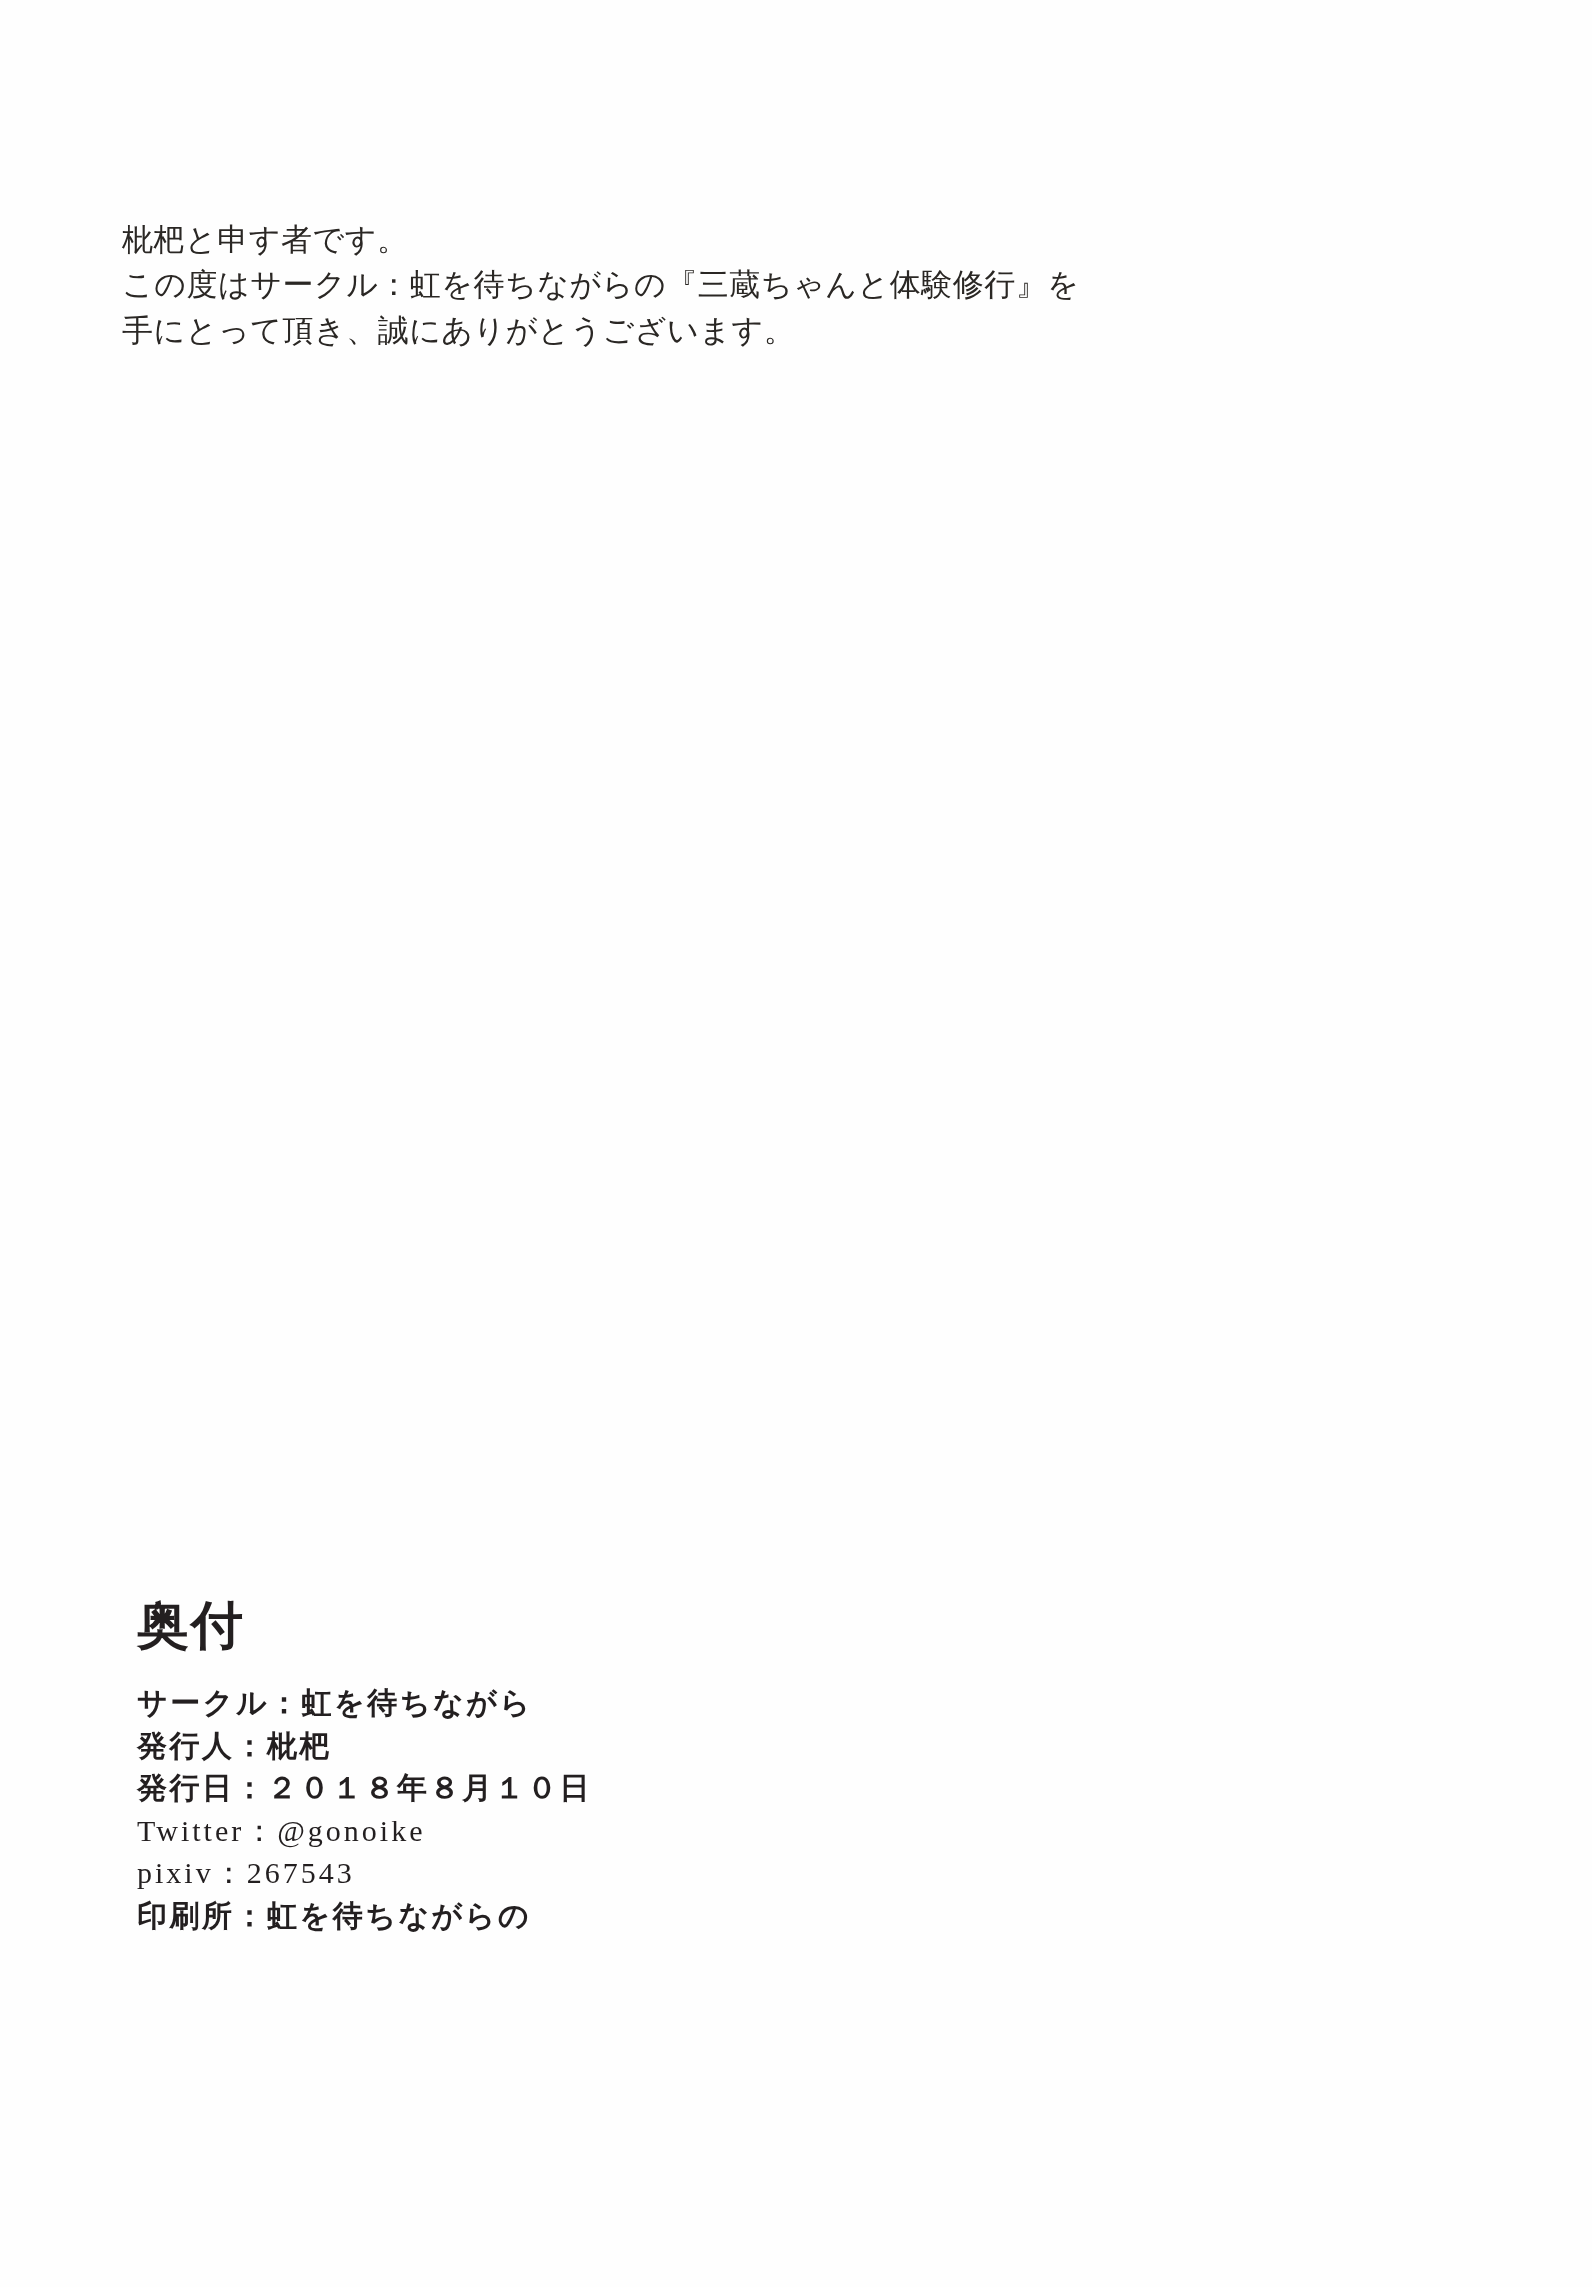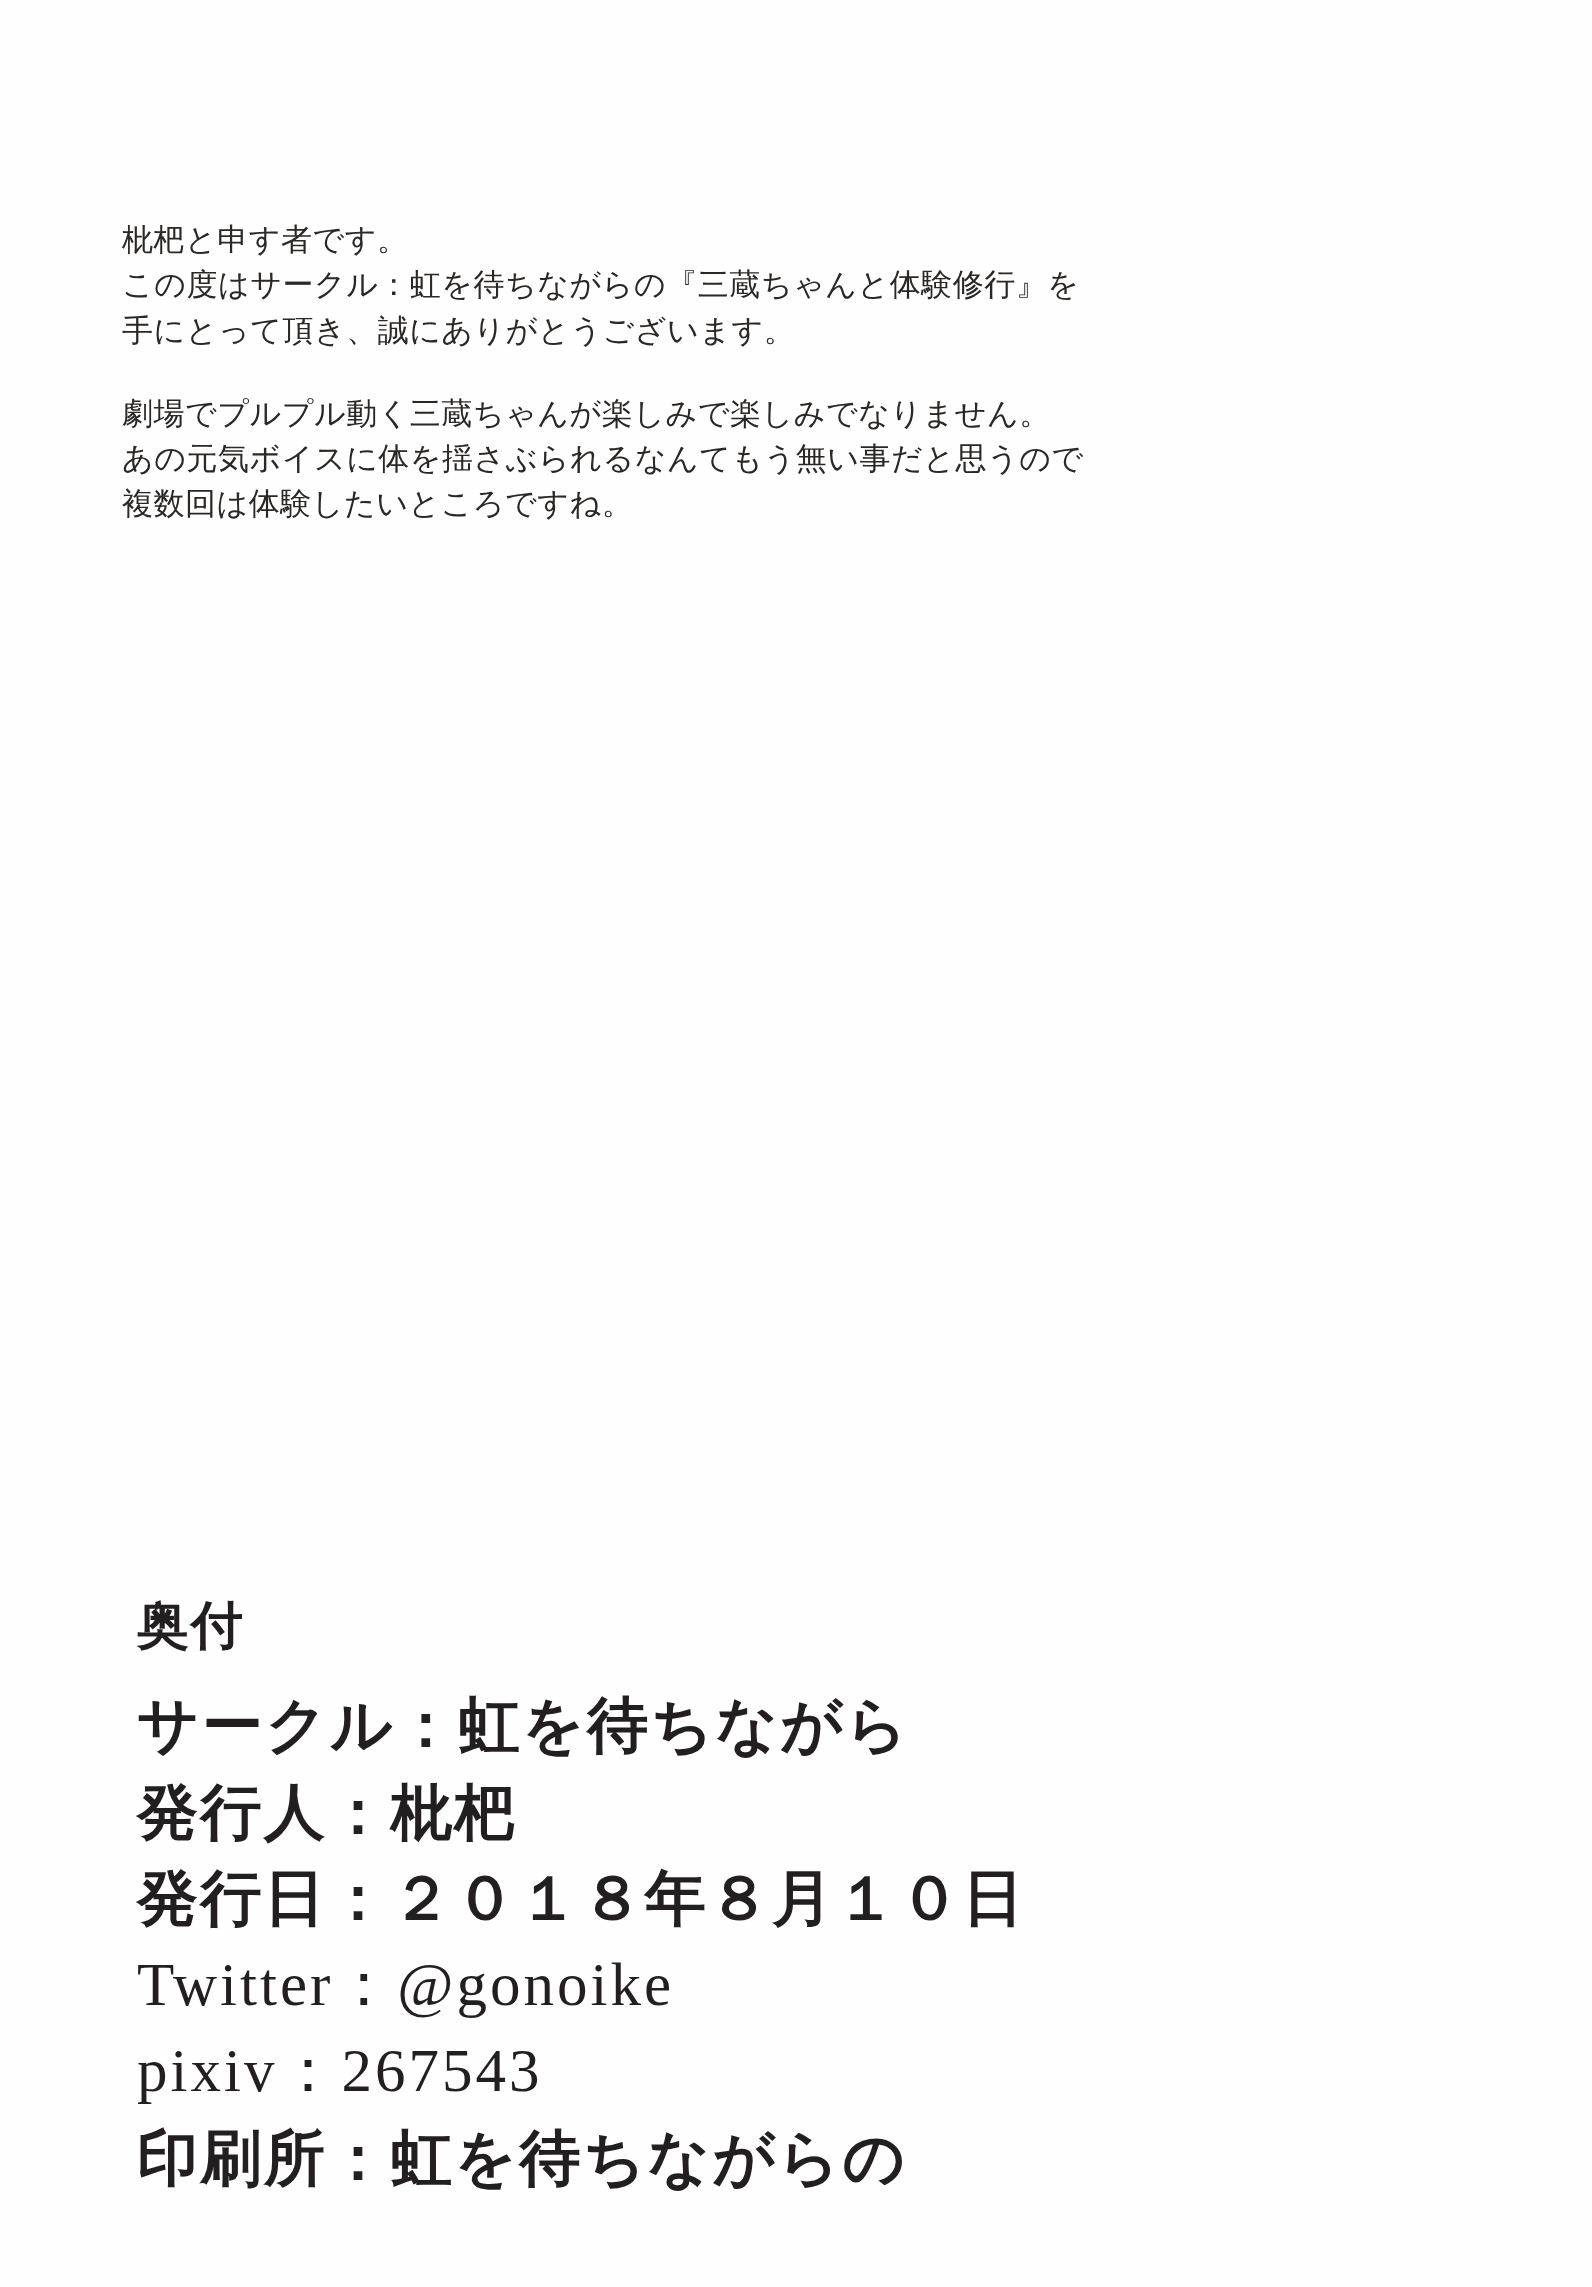--- a/index.html
+++ b/index.html
@@ -54,21 +54,21 @@
     color: #231f20;
     font-family: Liberation Serif, serif;
   }
   .colophon-list {
     position: absolute;
     left: 137px;
     top: 1682px;
     width: 1313px;
   }
   .colophon-list .row {
-    font-size: 61px;
+    font-size: 30px;
     line-height: 1.42;
     font-weight: 700;
     letter-spacing: 2.5px;
     color: #231f20;
     font-family: "DejaVu Sans", "Liberation Sans", sans-serif;
     white-space: pre-wrap;
   }
   .colophon-list .row.latin {
     font-family: Liberation Serif, serif;
     font-weight: 400;
@@ -78,23 +78,20 @@
 </head>
 <body>
 
 <div class="page">
 
   <section class="afterword">
     <p>枇杷と申す者です。
 この度はサークル：虹を待ちながらの『三蔵ちゃんと体験修行』を
 手にとって頂き、誠にありがとうございます。</p>
     <div class="gap"></div>
-    <p>劇場でプルプル動く三蔵ちゃんが楽しみで楽しみでなりません。
-あの元気ボイスに体を揺さぶられるなんてもう無い事だと思うので
-複数回は体験したいところですね。</p>
     <div class="gap"></div>
   </section>
 
   <h2 class="colophon-title">奥付</h2>
 
   <div class="colophon-list">
     <div class="row">サークル：虹を待ちながら</div>
     <div class="row">発行人：枇杷</div>
     <div class="row">発行日：２０１８年８月１０日</div>
     <div class="row latin">Twitter：@gonoike</div>

